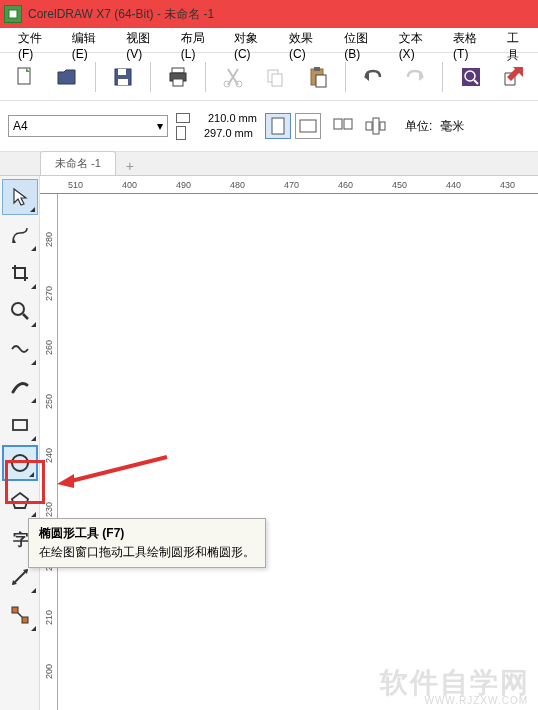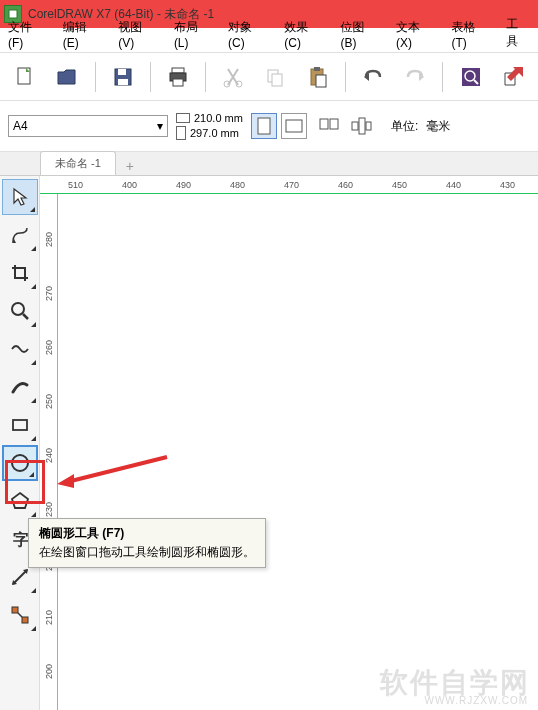--- a/index.html
+++ b/index.html
@@ -3,32 +3,32 @@
   <meta charset="utf-8">
   <style>
     * { margin: 0; padding: 0; box-sizing: border-box; font-family: "Microsoft YaHei", sans-serif; }
     body { width: 538px; height: 710px; background: #fff; overflow: hidden; position: relative; font-size: 12px; }
     
     .titlebar { height: 28px; display: flex; align-items: center; padding: 0 4px; background: #ef4444; }
     .app-icon { width: 18px; height: 18px; background: #4a9a4a; border: 1px solid #2a7a2a; display: flex; align-items: center; justify-content: center; margin-right: 6px; }
     .app-icon svg { width: 12px; height: 12px; }
     .title-text { color: #333; }
     
-    .menubar { height: 24px; display: flex; align-items: flex-end; padding: 0 2px; gap: 4px; }
+    .menubar { height: 24px; display: flex; align-items: flex-start; padding: 0 2px; gap: 4px; margin-left: 10px; }
     .menu-item { padding: 2px 6px; cursor: default; }
     
     .toolbar1 { height: 48px; display: flex; align-items: center; padding: 4px 8px; gap: 8px; border-top: 1px solid #e0e0e0; }
     .tool-btn { width: 36px; height: 36px; display: flex; align-items: center; justify-content: center; cursor: pointer; }
     .tool-sep { width: 1px; height: 30px; background: #ccc; margin: 0 2px; }
     .tool-icon { width: 24px; height: 24px; }
     
     .toolbar2 { height: 52px; display: flex; align-items: center; padding: 4px 8px; gap: 8px; border-top: 1px solid #e0e0e0; border-bottom: 1px solid #e0e0e0; }
     .paper-select { width: 160px; height: 22px; border: 1px solid #999; background: #fff; padding: 0 4px; display: flex; align-items: center; justify-content: space-between; }
     .dims { display: flex; flex-direction: column; gap: 2px; font-size: 11px; }
-    .dim-row { display: flex; align-items: center; gap: 4px; }
+    .dim-row { display: flex; align-items: center; gap: 18px; }
     .dim-icon { width: 14px; height: 10px; border: 1px solid #666; }
     .orient-btns { display: flex; gap: 4px; }
     .orient-btn { width: 26px; height: 26px; border: 1px solid #999; display: flex; align-items: center; justify-content: center; }
     .orient-btn.active { background: #d8e8f8; border-color: #5a8ac8; }
     .layout-btns { display: flex; gap: 4px; align-items: center; }
     .layout-btn { width: 28px; height: 26px; display: flex; align-items: center; justify-content: center; }
     .unit-label { margin-left: 8px; }
     
     .doc-tabs { height: 24px; display: flex; align-items: flex-end; padding-left: 40px; border-bottom: 1px solid #ccc; background: #f0f0f0; }
     .doc-tab { padding: 4px 14px; background: #fff; border: 1px solid #ccc; border-bottom: none; border-radius: 3px 3px 0 0; font-size: 11px; color: #555; }

